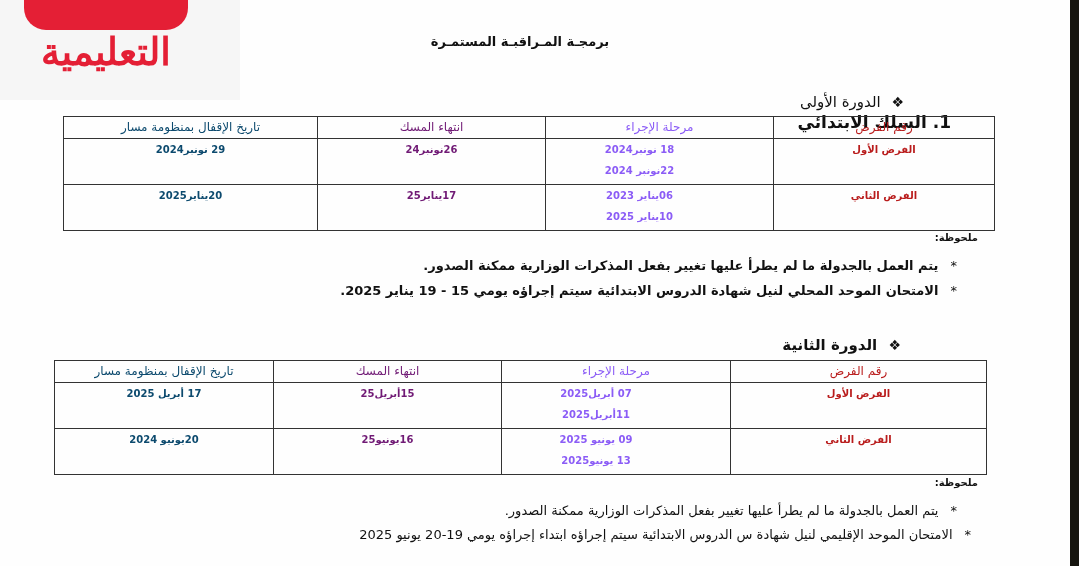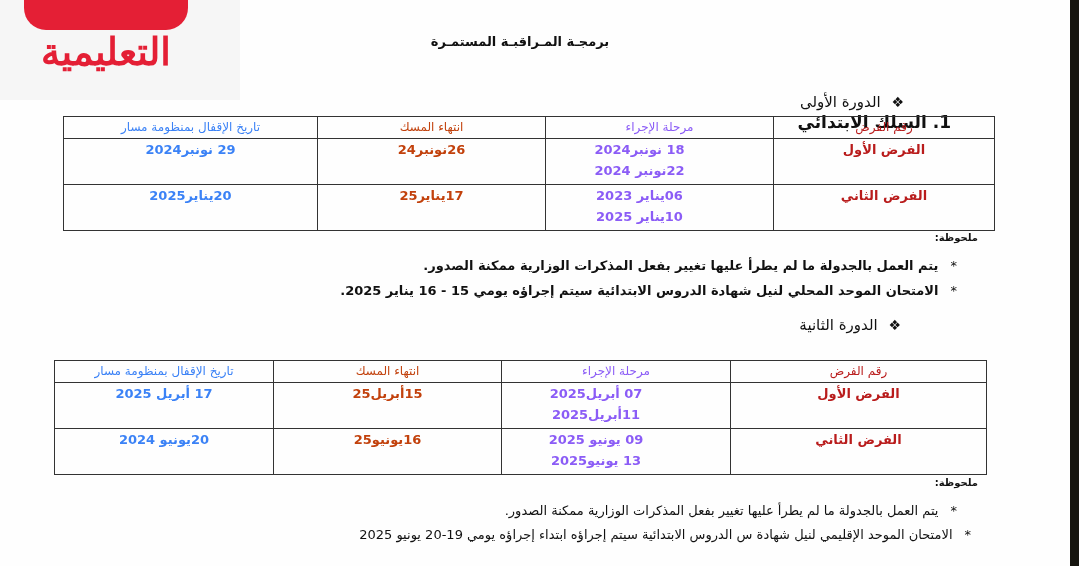--- a/index.html
+++ b/index.html
@@ -39,25 +39,25 @@
   }
   .session .bullet { font-size:14px; margin-left:6px; }
   table.sched {
     position:absolute; border-collapse:collapse; direction:rtl;
     font-family:"DejaVu Sans", sans-serif;
   }
   table.sched td, table.sched th {
     border:1.5px solid #333; padding:0; text-align:center; vertical-align:top;
   }
   table.sched th { height:21px; font-weight:normal; font-size:12px; line-height:21px; }
-  table.sched td { height:45px; font-size:13px; font-weight:bold; line-height:21px; }
+  table.sched td { height:45px; font-size:10px; font-weight:bold; line-height:21px; }
   .c-num { color:#b91c1c; }
   .c-proc { color:#8b5cf6; }
-  .c-end { color:#c2410c; }
-  .c-close { color:#3b82f6; }
+  .c-end { color:#701a75; }
+  .c-close { color:#0c4a6e; }
   td.c-proc { text-align:right; padding-right:40px !important; }
   .note-label {
     position:absolute; right:101px; font-weight:bold; font-size:10px; direction:rtl;
   }
   .note {
     position:absolute; right:122px; font-size:13px; direction:rtl; white-space:nowrap;
   }
   .note.bold { font-weight:bold; }
   .note .star { margin-left:12px; font-weight:normal; }
 </style>
@@ -111,24 +111,24 @@
     <td class="c-close">20يناير2025</td>
   </tr>
 </tbody>
   </table>
 
 <div class="note-label" style="top:232px;">ملحوظة:</div>
 <div class="note bold" style="top:258px; right:122px;">
   <span class="star">*</span><span>يتم العمل بالجدولة ما لم يطرأ عليها تغيير بفعل المذكرات الوزارية ممكنة الصدور.</span>
 </div>
 <div class="note bold" style="top:283px; right:122px;">
-  <span class="star">*</span><span>الامتحان الموحد المحلي لنيل شهادة الدروس الابتدائية سيتم إجراؤه يومي 15 - 16 يناير 2025.</span>
+  <span class="star">*</span><span>الامتحان الموحد المحلي لنيل شهادة الدروس الابتدائية سيتم إجراؤه يومي 15 - 19 يناير 2025.</span>
 </div>
 
-<div class="session" style="right:178px; top:316px; font-weight:normal;">
+<div class="session" style="right:178px; top:336px; font-weight:bold;">
   <span class="bullet">❖</span>
   <span>الدورة الثانية</span>
 </div>
 
 <table class="sched" style="left:54px; top:360px; width:933px;">
   <tbody>
       <tr>
     <th class="c-num" style="width:255px;">رقم الفرض</th>
     <th class="c-proc" style="width:228px;">مرحلة الإجراء</th>
     <th class="c-end" style="width:227px;">انتهاء المسك</th>

